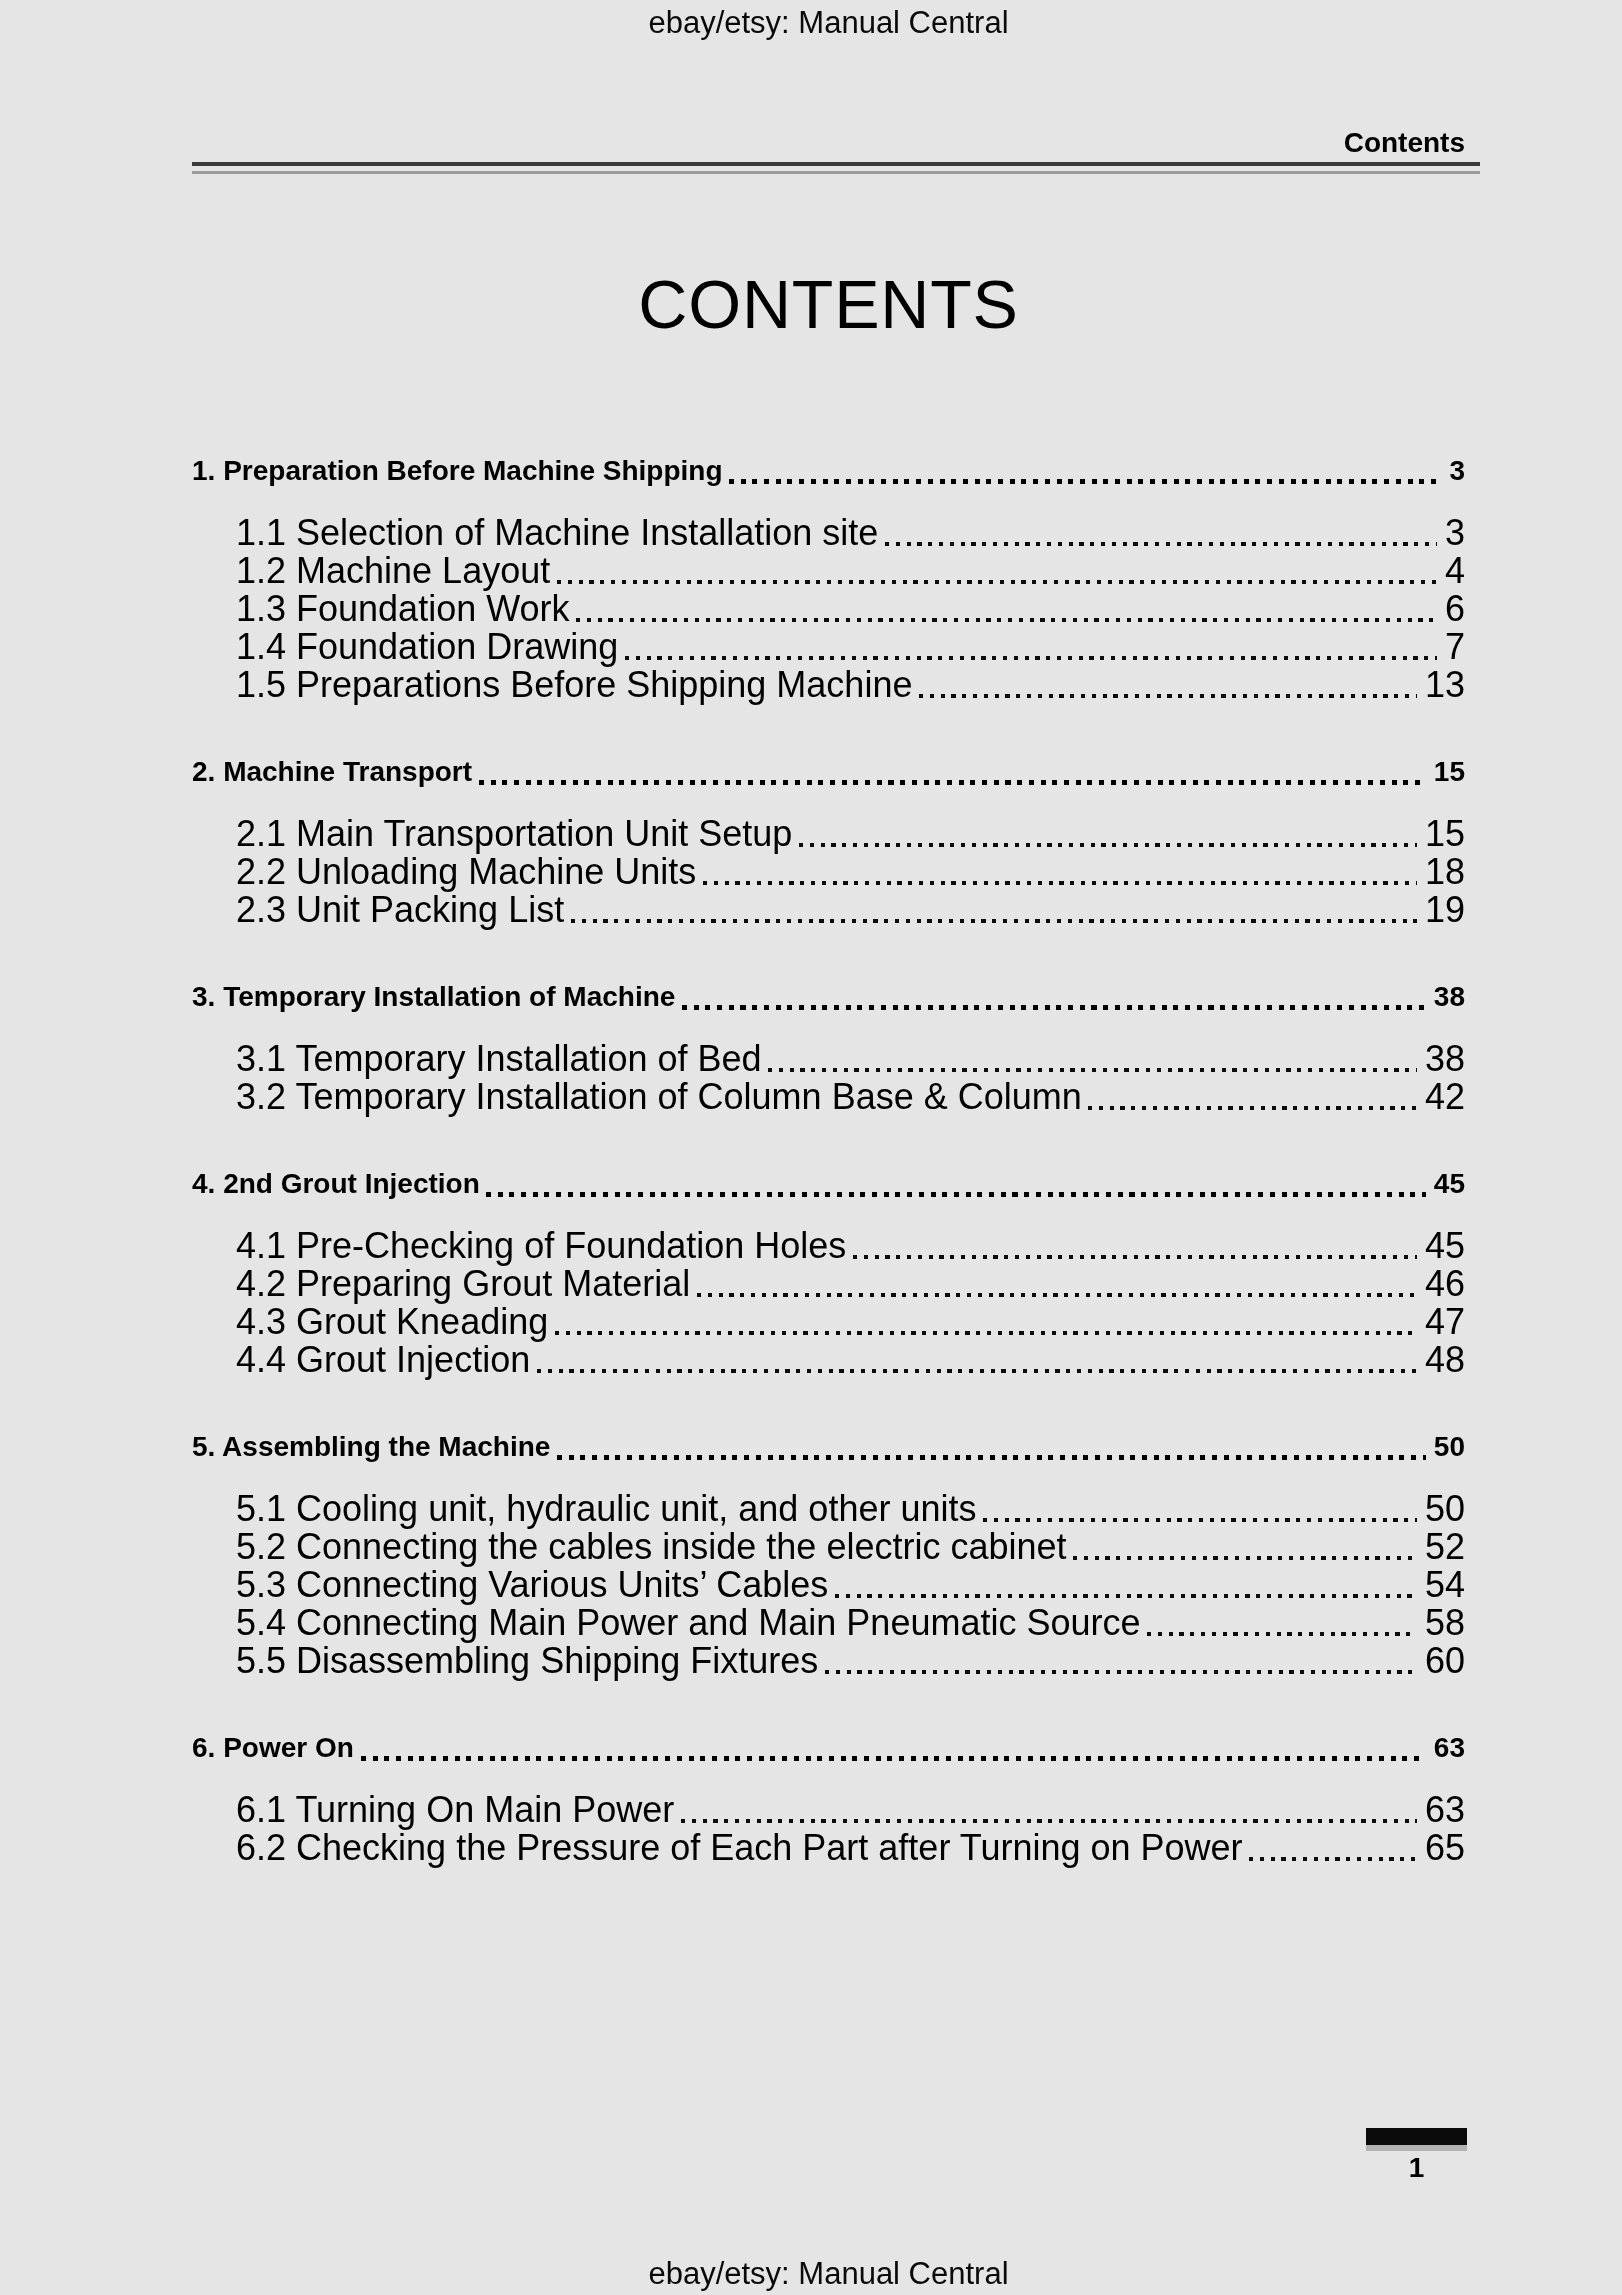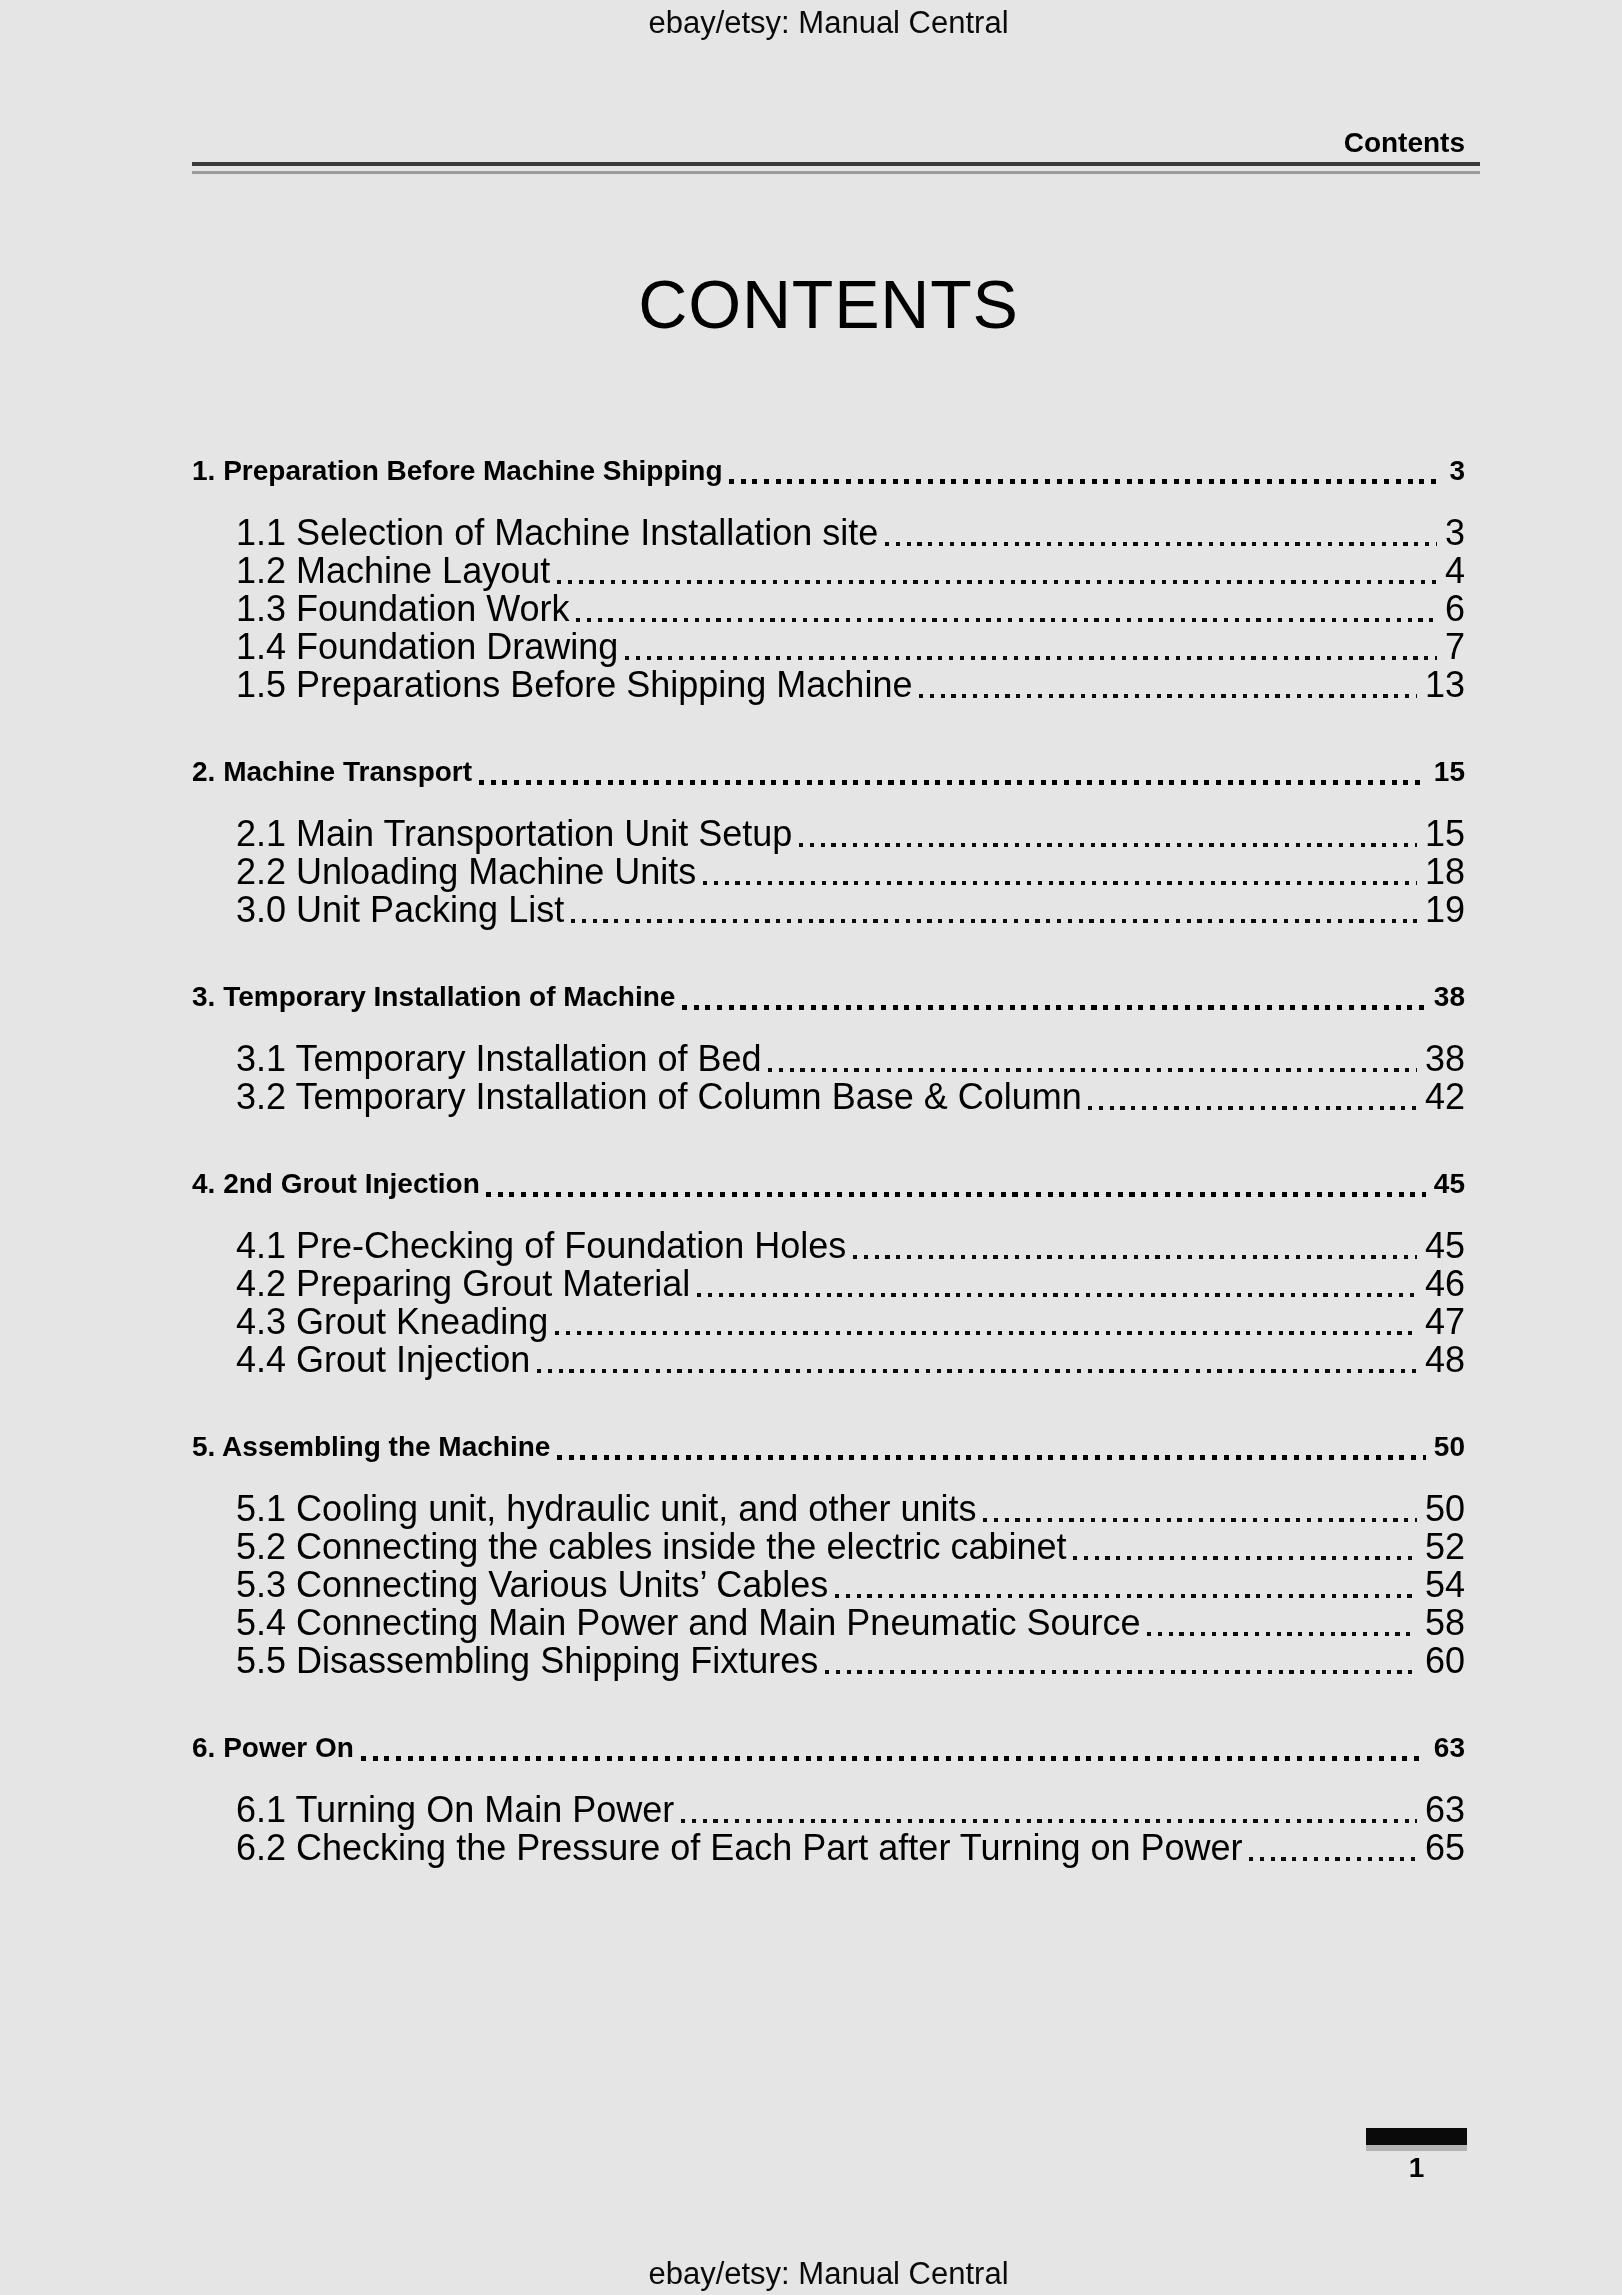--- a/index.html
+++ b/index.html
@@ -163,21 +163,21 @@
         <span class="label">2.1 Main Transportation Unit Setup</span>
         <span class="leader"></span>
         <span class="pageno">15</span>
       </div>
       <div class="row sub">
         <span class="label">2.2 Unloading Machine Units</span>
         <span class="leader"></span>
         <span class="pageno">18</span>
       </div>
       <div class="row sub">
-        <span class="label">3.0 Unit Packing List</span>
+        <span class="label">2.3 Unit Packing List</span>
         <span class="leader"></span>
         <span class="pageno">19</span>
       </div>
       <div class="row chapter">
         <span class="label">3. Temporary Installation of Machine</span>
         <span class="leader"></span>
         <span class="pageno">38</span>
       </div>
       <div class="row sub">
         <span class="label">3.1 Temporary Installation of Bed</span>

